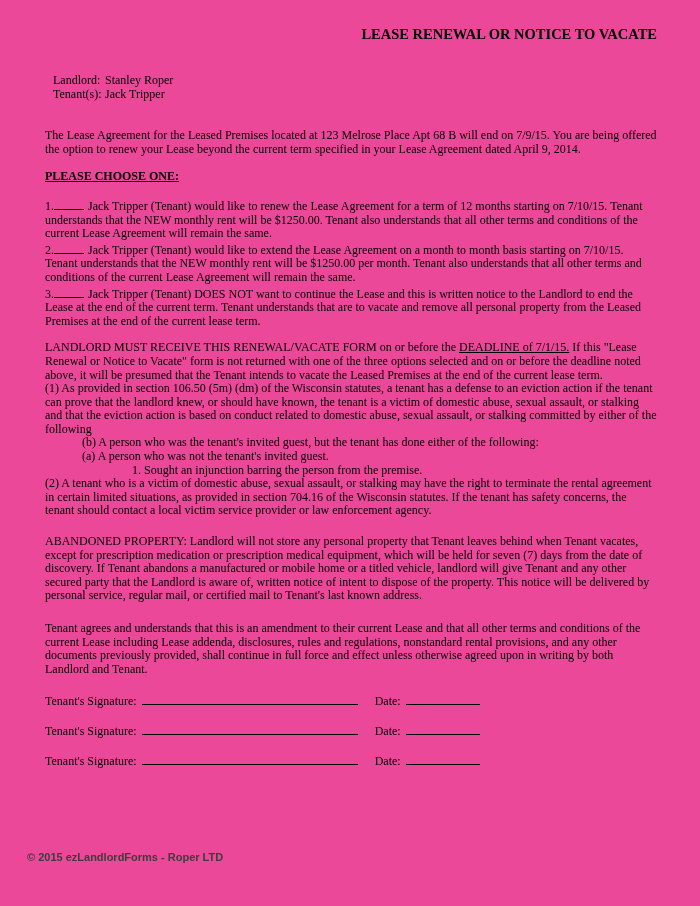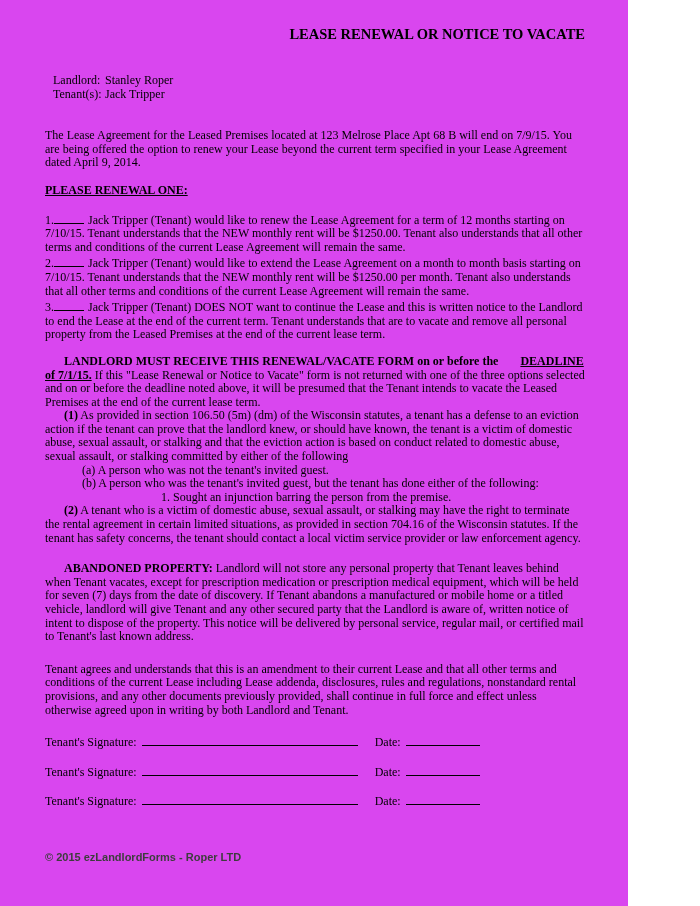--- a/index.html
+++ b/index.html
@@ -1,87 +1,87 @@
 <!DOCTYPE html>
 <html><head>
 <meta charset="utf-8">
 <style>
   html, body { margin:0; padding:0; background:#ffffff; }
   .page {
     position:relative;
-    width:628px; height:906px;
+    width:700px; height:906px;
     box-sizing:border-box;
     padding:26px 43px 0 45px;
-    background:#d946ef;
+    background:#ec4899;
     color:#000000;
     font-family:"Liberation Serif", "DejaVu Serif", serif;
     font-size:12px;
     line-height:13.6px;
     overflow:hidden;
   }
   p { margin:0; }
   .title { text-align:right; font-weight:bold; font-size:14.5px; line-height:17px; }
   .parties { margin-top:31px; margin-left:8px; }
   .plabel { display:inline-block; width:52px; }
   .intro { margin-top:28px; }
   .choose { margin-top:14px; font-weight:bold; text-decoration:underline; }
   .options { margin-top:13px; }
   .blank {
     display:inline-block; width:30px; height:12px;
     border-bottom:1.2px solid #000; margin-right:4px;
   }
   .deadline { margin-top:13px; }
-  .bold { font-weight:bold;margin-left:19px; }
+  .bold { font-weight:normal; }
   .ul { text-decoration:underline; }
   .heading { margin-top:13px; font-weight:bold; }
   .ind1 { margin-left:37px; }
-  .ind2 { margin-left:116px; }
+  .ind2 { margin-left:87px; }
   .hang { margin-left:88px; text-indent:-14px; }
   .abandoned { margin-top:17px; }
   .amendment { margin-top:19px; }
   .signatures { margin-top:16px; }
   .sig-row + .sig-row { margin-top:13px; }
   .line { display:inline-block; height:12px; border-bottom:1.2px solid #000; }
   .sig-line { width:216px; margin-left:5px; }
   .date-label { margin-left:17px; }
   .date-line { width:74px; margin-left:5px; }
   .footer {
-    position:absolute; left:45px; top:851px;
+    position:absolute; left:27px; top:851px;
     font-family:"Liberation Sans", "DejaVu Sans", sans-serif;
     font-size:11px; font-weight:bold; color:#3d3d3d;
   }
 </style>
 </head>
 <body>
 
 <div class="page">
 
   <div class="title">LEASE RENEWAL OR NOTICE TO VACATE</div>
 
   <div class="parties">
     <p><span class="plabel">Landlord:</span><span>Stanley Roper</span></p>
     <p><span class="plabel">Tenant(s):</span><span>Jack Tripper</span></p>
   </div>
 
   <p class="intro">The Lease Agreement for the Leased Premises located at 123 Melrose Place Apt 68 B will end on 7/9/15. You are being offered the option to renew your Lease beyond the current term specified in your Lease Agreement dated April 9, 2014.</p>
 
-  <p class="choose">PLEASE RENEWAL ONE:</p>
+  <p class="choose">PLEASE CHOOSE ONE:</p>
 
   <div class="options">
     <p class="option"><span>1.</span><span class="blank"></span><span>Jack Tripper (Tenant) would like to renew the Lease Agreement for a term of 12 months starting on 7/10/15. Tenant understands that the NEW monthly rent will be $1250.00. Tenant also understands that all other terms and conditions of the current Lease Agreement will remain the same.</span></p>
     <p class="option"><span>2.</span><span class="blank"></span><span>Jack Tripper (Tenant) would like to extend the Lease Agreement on a month to month basis starting on 7/10/15. Tenant understands that the NEW monthly rent will be $1250.00 per month. Tenant also understands that all other terms and conditions of the current Lease Agreement will remain the same.</span></p>
     <p class="option"><span>3.</span><span class="blank"></span><span>Jack Tripper (Tenant) DOES NOT want to continue the Lease and this is written notice to the Landlord to end the Lease at the end of the current term. Tenant understands that are to vacate and remove all personal property from the Leased Premises at the end of the current lease term.</span></p>
   </div>
 
   <p class="deadline"><span class="bold">LANDLORD MUST RECEIVE THIS RENEWAL/VACATE FORM on or before the </span><span class="bold ul">DEADLINE of 7/1/15.</span><span> If this "Lease Renewal or Notice to Vacate" form is not returned with one of the three options selected and on or before the deadline noted above, it will be presumed that the Tenant intends to vacate the Leased Premises at the end of the current lease term.</span></p>
 
 
   <p><span class="bold">(1)</span><span> As provided in section 106.50 (5m) (dm) of the Wisconsin statutes, a tenant has a defense to an eviction action if the tenant can prove that the landlord knew, or should have known, the tenant is a victim of domestic abuse, sexual assault, or stalking and that the eviction action is based on conduct related to domestic abuse, sexual assault, or stalking committed by either of the following</span></p>
+  <p class="ind1">(b) A person who was the tenant's invited guest, but the tenant has done either of the following:</p>
   <p class="ind1">(a) A person who was not the tenant's invited guest.</p>
-  <p class="ind1">(b) A person who was the tenant's invited guest, but the tenant has done either of the following:</p>
   <p class="ind2">1. Sought an injunction barring the person from the premise.</p>
   <p><span class="bold">(2)</span><span> A tenant who is a victim of domestic abuse, sexual assault, or stalking may have the right to terminate the rental agreement in certain limited situations, as provided in section 704.16 of the Wisconsin statutes. If the tenant has safety concerns, the tenant should contact a local victim service provider or law enforcement agency.</span></p>
 
   <p class="abandoned"><span class="bold">ABANDONED PROPERTY:</span><span> Landlord will not store any personal property that Tenant leaves behind when Tenant vacates, except for prescription medication or prescription medical equipment, which will be held for seven (7) days from the date of discovery. If Tenant abandons a manufactured or mobile home or a titled vehicle, landlord will give Tenant and any other secured party that the Landlord is aware of, written notice of intent to dispose of the property. This notice will be delivered by personal service, regular mail, or certified mail to Tenant's last known address.</span></p>
 
   <p class="amendment">Tenant agrees and understands that this is an amendment to their current Lease and that all other terms and conditions of the current Lease including Lease addenda, disclosures, rules and regulations, nonstandard rental provisions, and any other documents previously provided, shall continue in full force and effect unless otherwise agreed upon in writing by both Landlord and Tenant.</p>
 
   <div class="signatures">
     <p class="sig-row"><span>Tenant's Signature:</span><span class="line sig-line"></span><span class="date-label">Date:</span><span class="line date-line"></span></p>
     <p class="sig-row"><span>Tenant's Signature:</span><span class="line sig-line"></span><span class="date-label">Date:</span><span class="line date-line"></span></p>

